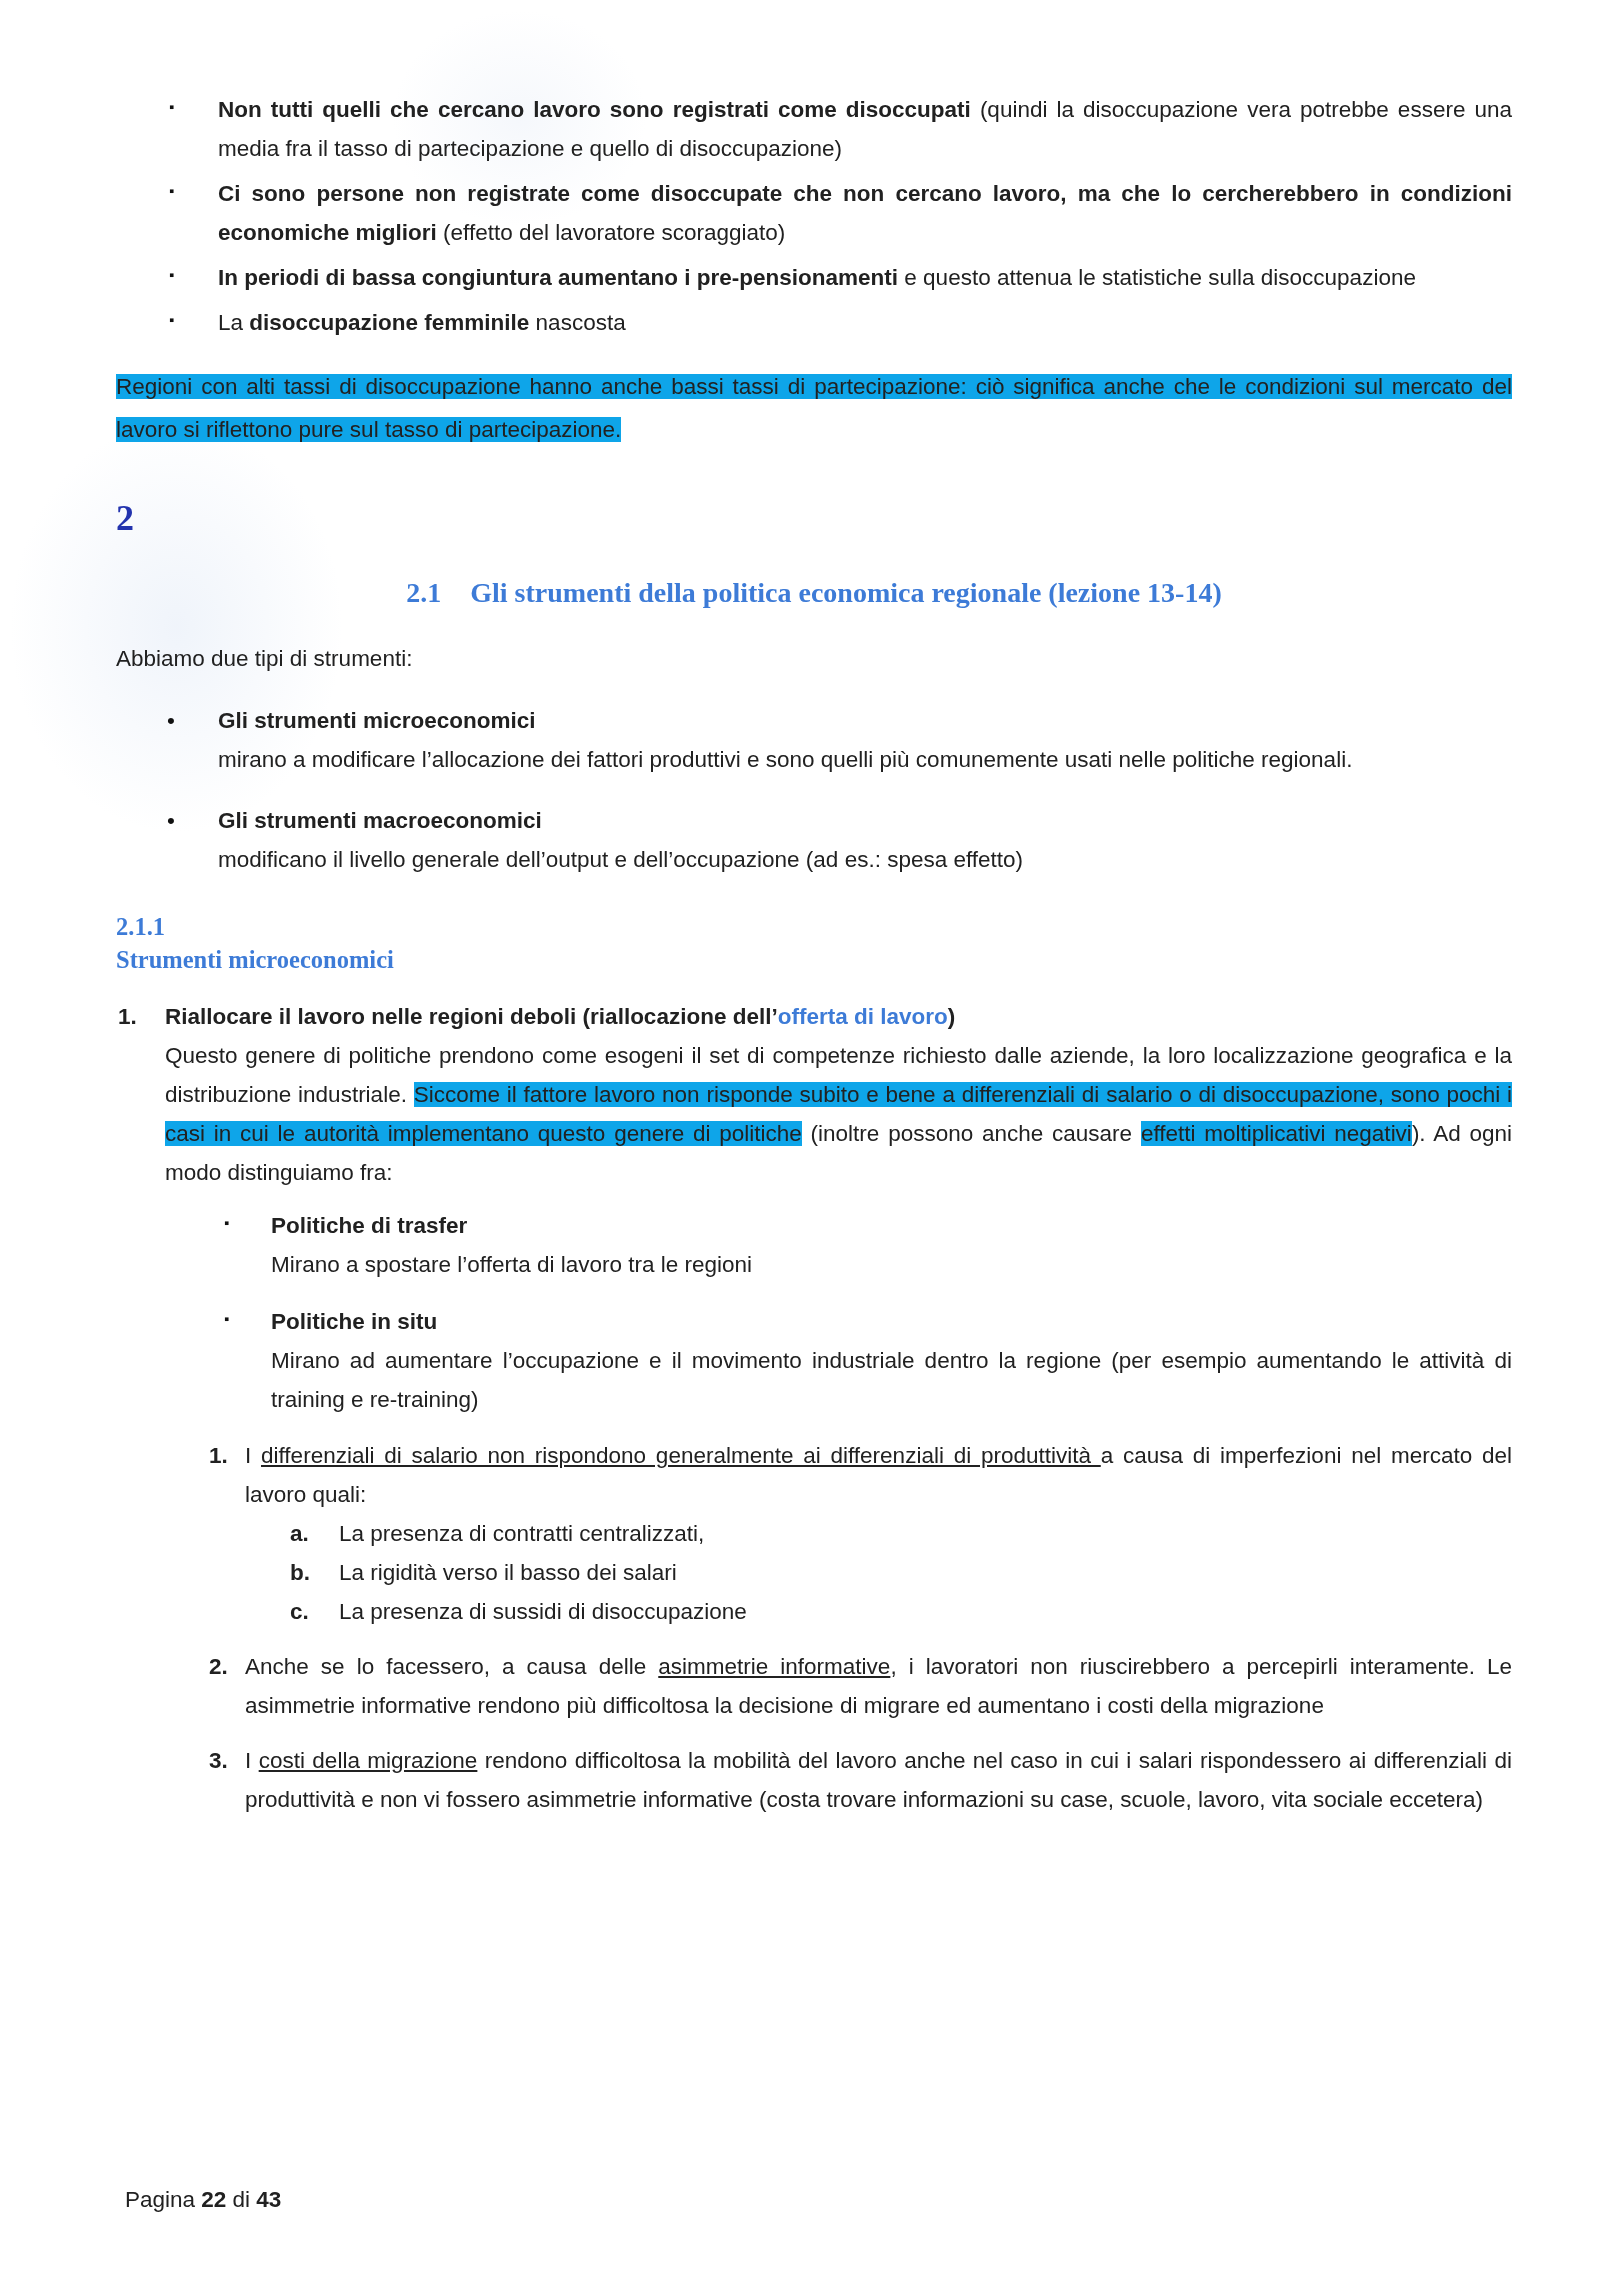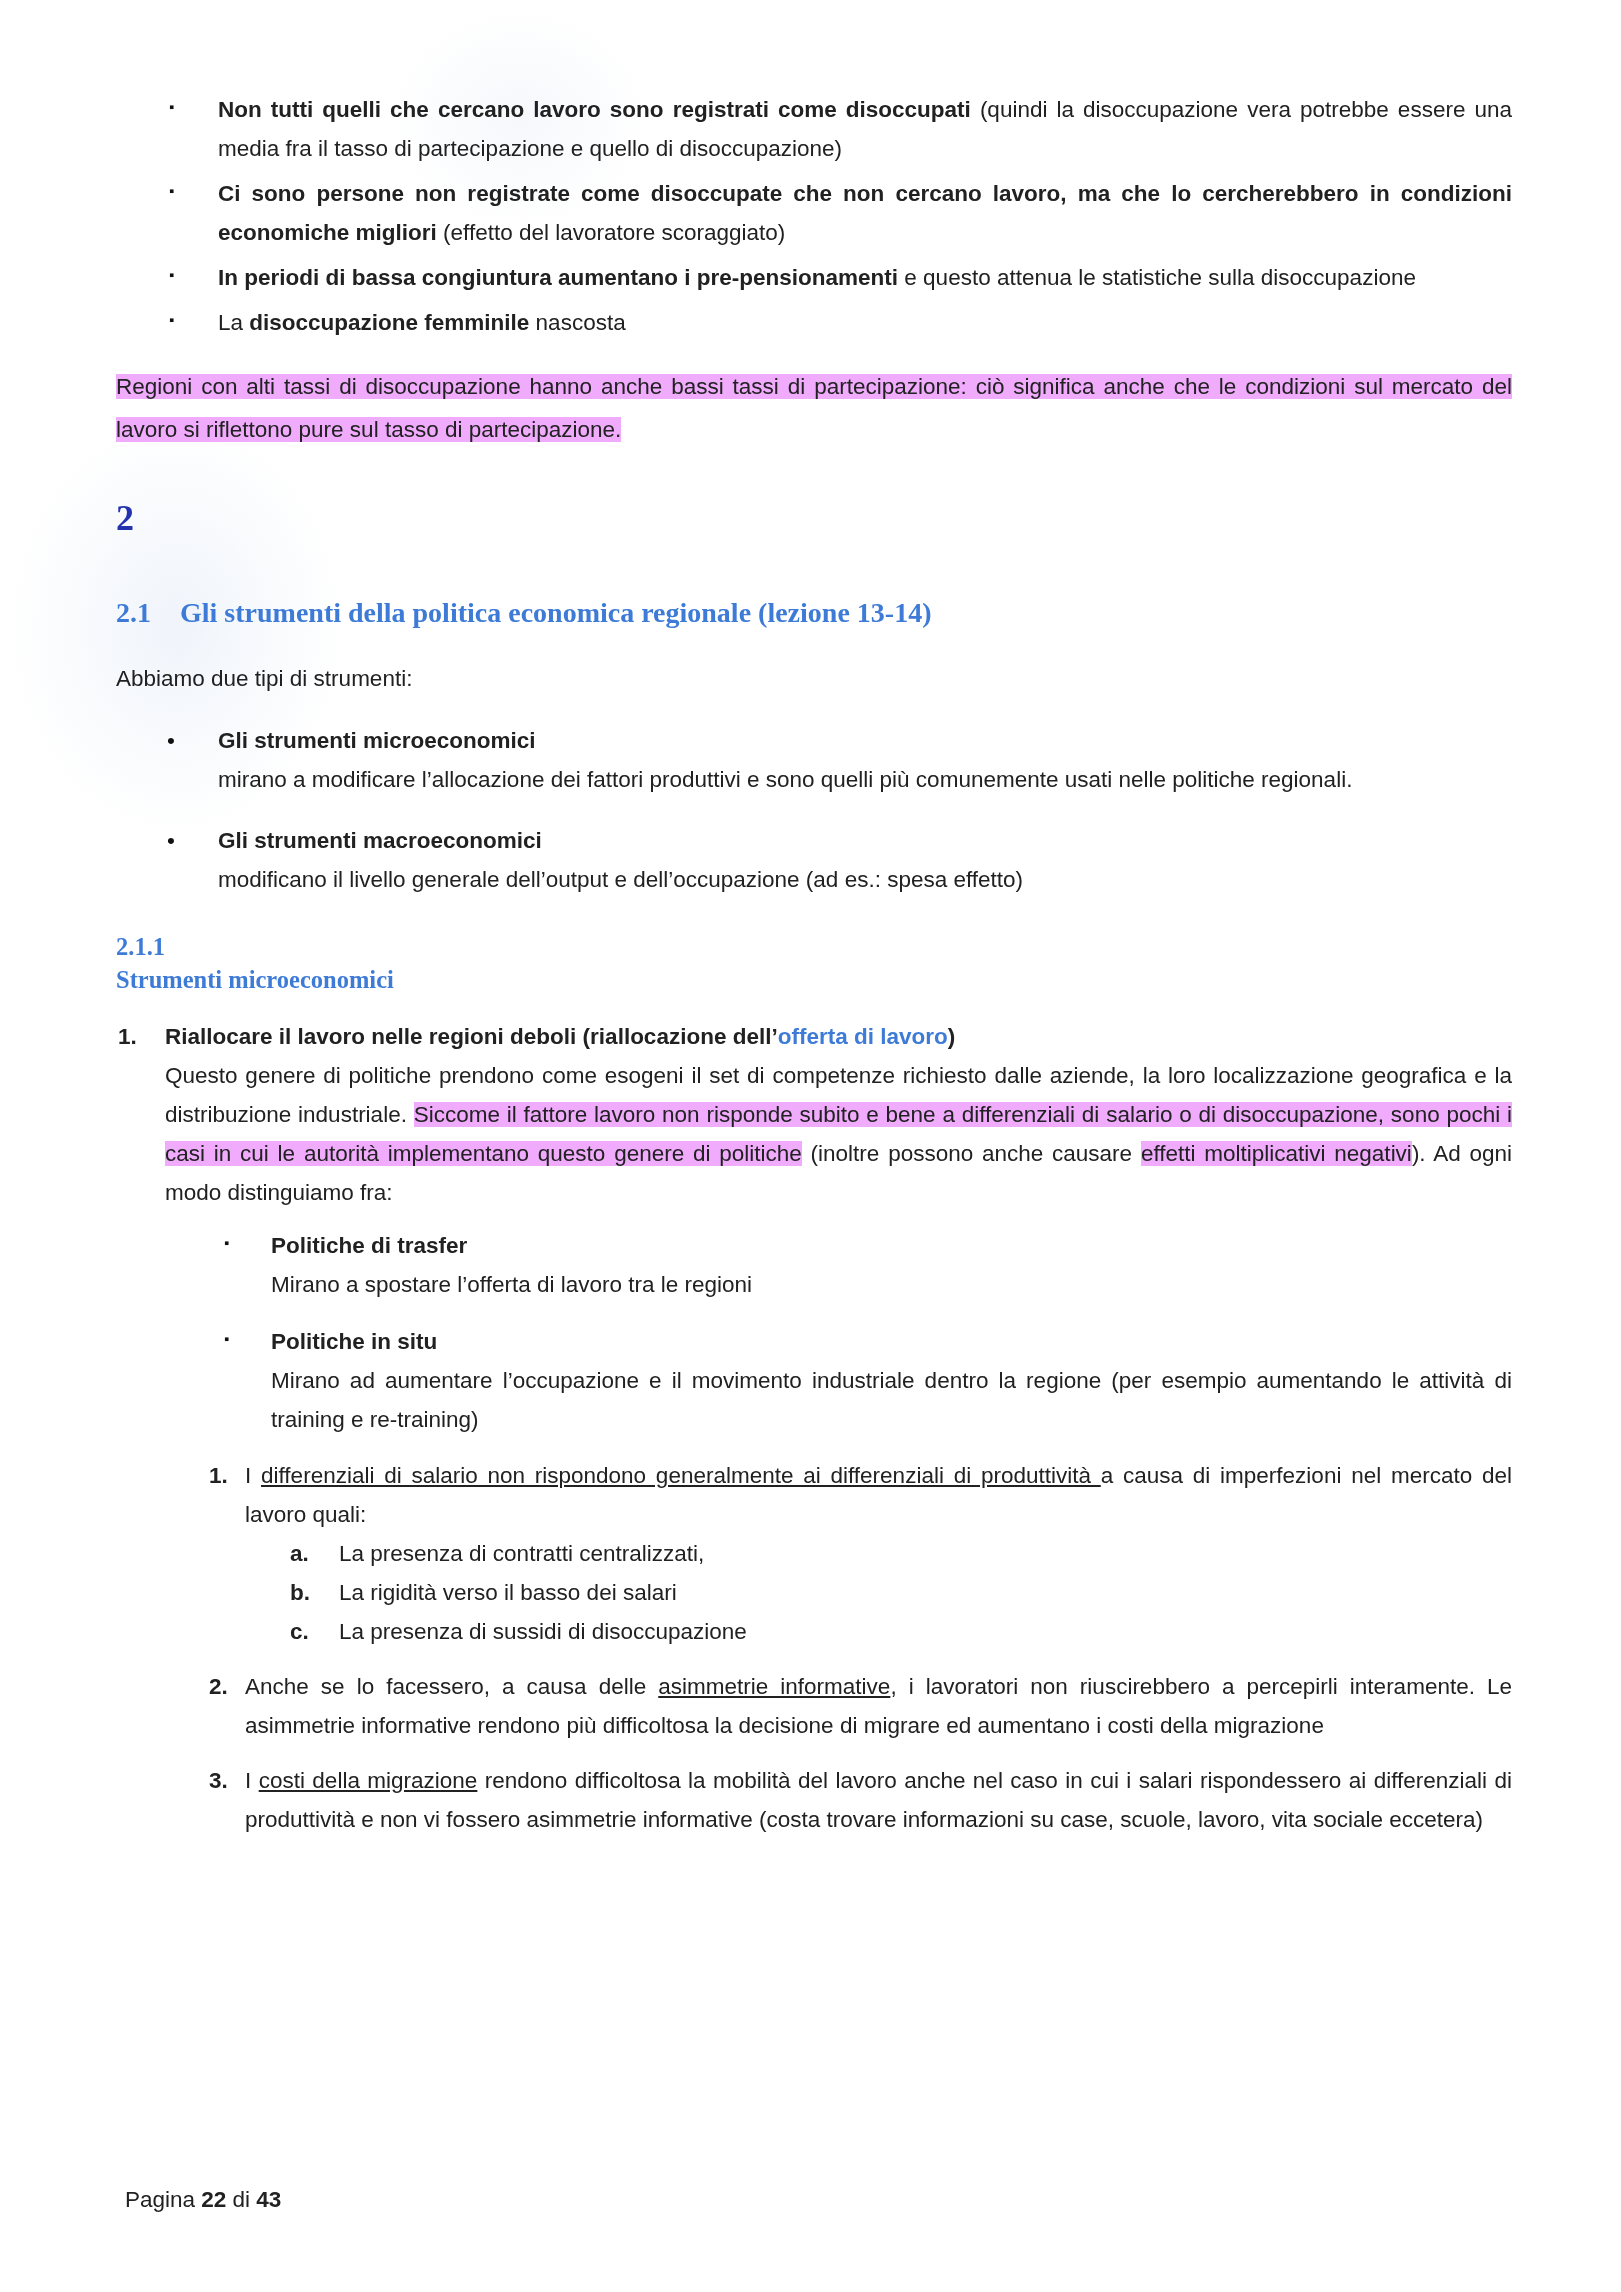--- a/index.html
+++ b/index.html
@@ -12,38 +12,38 @@
     overflow:hidden;
   }
   .wm{position:absolute;border-radius:50%;pointer-events:none;}
   .wm1{left:9.8px;top:421px;width:333px;height:412px;
        background:radial-gradient(closest-side, rgba(185,205,235,0.22), rgba(185,205,235,0));}
   .wm2{left:392px;top:9.8px;width:255px;height:216px;
        background:radial-gradient(closest-side, rgba(195,210,235,0.16), rgba(195,210,235,0));}
   .content{position:absolute;left:116px;top:90px;width:1396px;}
   .just{text-align:justify;}
   .b{font-weight:bold;}
-  .hl{background:#f0abfc;}
+  .hl{background:#0ea5e9;}
   .bl{color:#3D7BD7;margin-top:32px;}
   .u{text-decoration:underline;}
   p{margin:0;line-height:39px;}
 
   
   .sqlist{margin:0;padding:0;list-style:none;}
   .sqlist > li{position:relative;padding-left:102px;line-height:39px;margin-bottom:5.9px;}
   .sqlist .mk{position:absolute;left:53px;top:-2px;font-size:14.7px;color:#111;}
 
   
   .hl-para{margin-top:23.5px;line-height:43px;}
 
   
   .h1row,.h2row,.h3row{display:flex;font-family:"Liberation Serif",serif;font-weight:bold;}
   .h1row{margin-top:45px;font-size:36px;line-height:45px;color:#2333AE;}
   .h1row .hnum{width:90px;flex:none;}
-  .h2row{margin-top:53px;font-size:28px;line-height:37px;color:#3D7BD7;}
+  .h2row{margin-top:33px;font-size:28px;line-height:37px;color:#3D7BD7;justify-content:center;}
   .h2row .hnum{width:64px;flex:none;}
   .h3row{margin-top:31px;font-size:24.5px;line-height:33px;color:#3D7BD7;flex-direction:column;}
   .h3row .hnum{width:100px;flex:none;}
 
   .para{margin-top:27.4px;}
 
   
   .dotlist{margin:23.5px 0 0 0;padding:0;list-style:none;}
   .dotlist > li{position:relative;padding-left:102px;line-height:39px;margin-bottom:21.6px;}
   .dotlist .mk{position:absolute;left:51px;top:0;font-size:22.5px;color:#111;}

